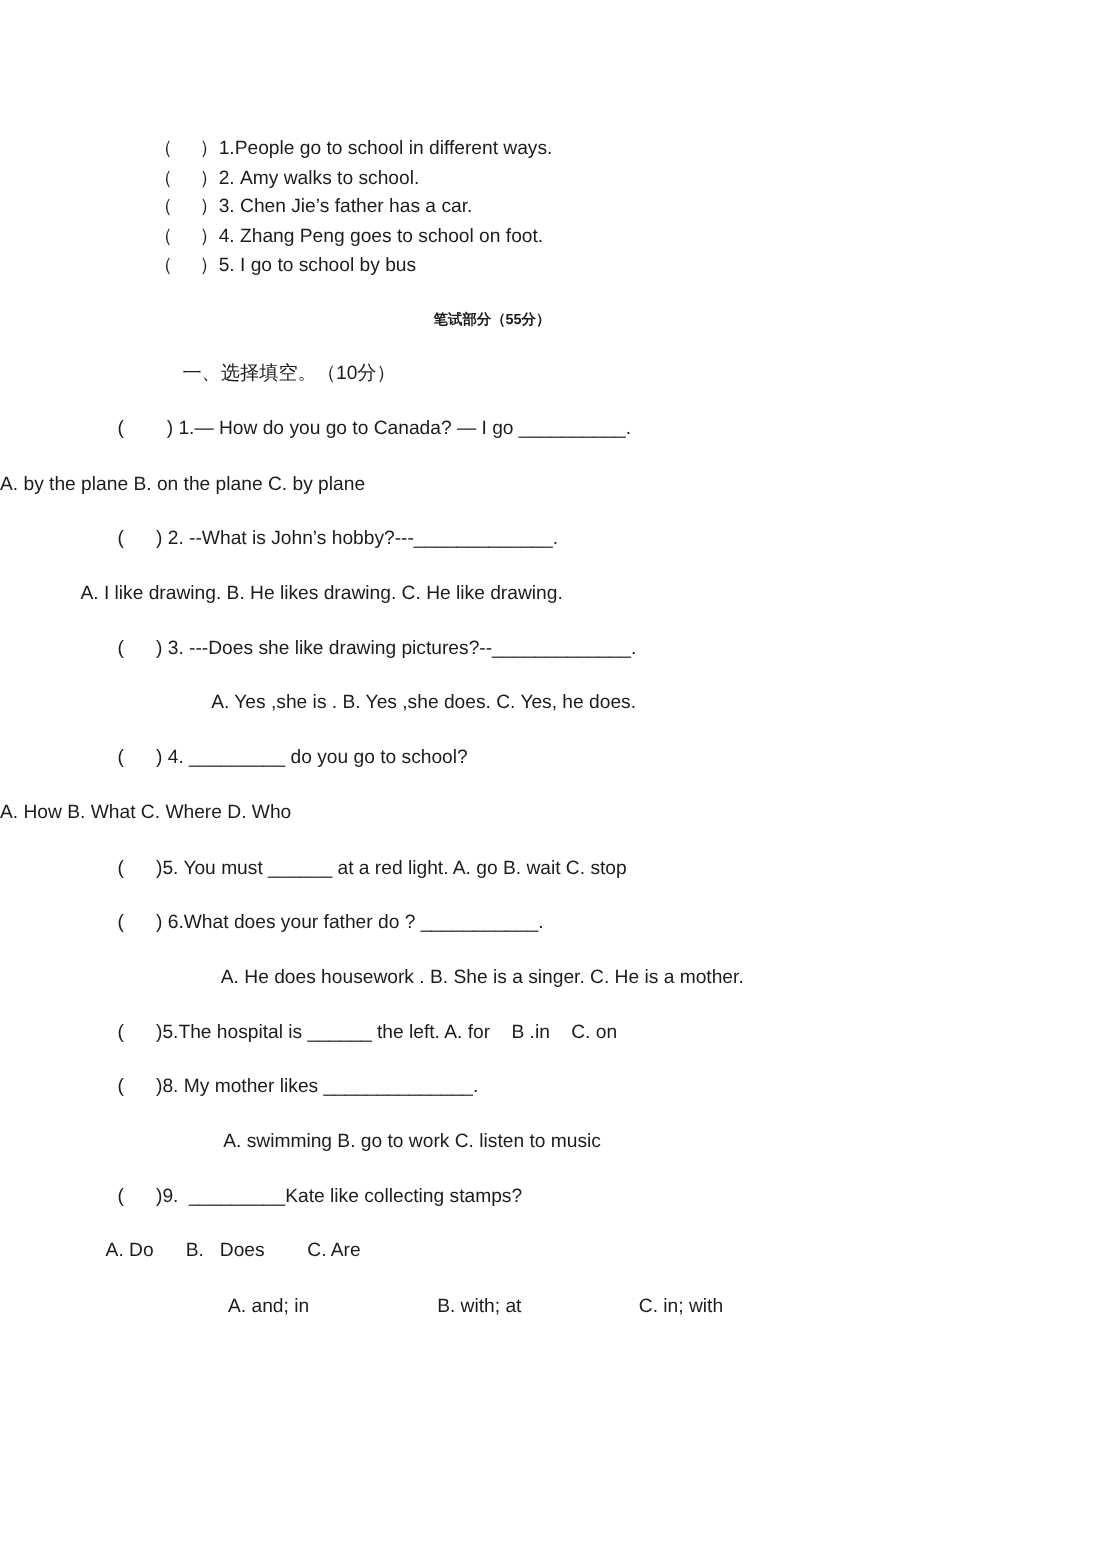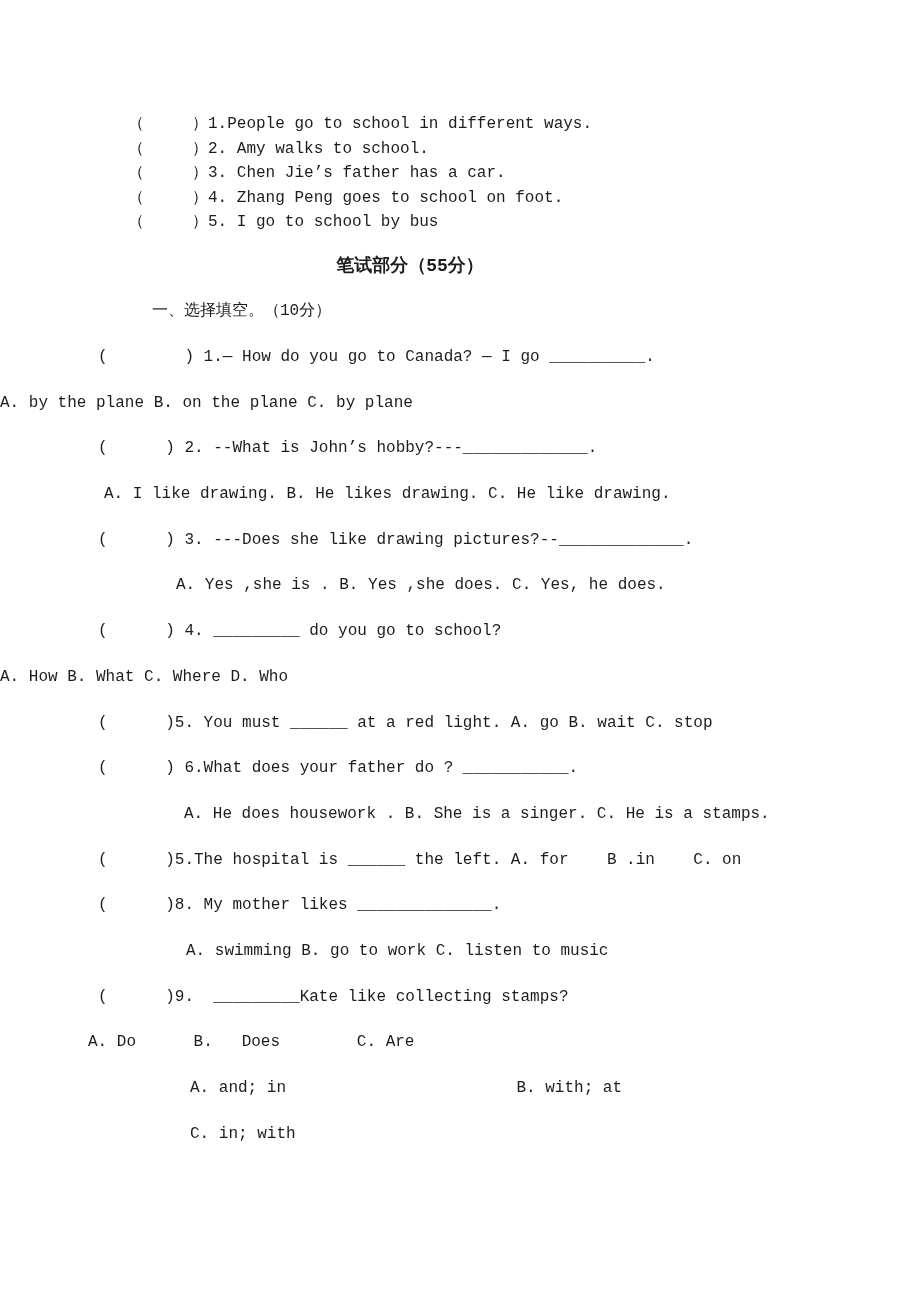--- a/index.html
+++ b/index.html
@@ -1,30 +1,30 @@
 <!DOCTYPE html>
 <html><head>
 <meta charset="utf-8">
 <style>
   * { margin:0; padding:0; box-sizing:border-box; }
   html,body { background:#ffffff; }
   .page {
     width:852px; height:1302px; background:#ffffff;
-    font-family:Liberation Mono, monospace;
+    font-family:Liberation Sans, sans-serif;
     font-size:16px; color:#1c1c1c; overflow:hidden; position:relative;
   }
   .tf-block { padding-top:112px; }
   .tf-line { line-height:24.5px; padding-left:128px; white-space:pre-wrap; }
   .body-block { margin-top:9px; line-height:45.7px; }
   .body-block > div { white-space:pre-wrap; }
-  .heading { text-align:center; font-weight:bold; font-size:18px; padding-right:32px; }
+  .heading { text-align:center; font-weight:bold; font-size:12px; padding-right:32px; }
   .part-title { padding-left:152px; }
   .stem { padding-left:98px; }
   .stem-10 { padding-left:158px; }
-  .opt-164 { padding-left:104px; }
+  .opt-164 { padding-left:67px; }
   .opt-176 { padding-left:176px; }
   .opt-184 { padding-left:184px; }
   .opt-186 { padding-left:186px; }
   .opt-190 { padding-left:190px; }
   .opt-196 { }
   .opt-200 { padding-left:88px; }
 </style>
 </head>
 <body>
 
@@ -50,21 +50,21 @@
 
     <div class="stem">(      ) 3. ---Does she like drawing pictures?--_____________.</div>
     <div class="opt-176">A. Yes ,she is . B. Yes ,she does. C. Yes, he does.</div>
 
     <div class="stem">(      ) 4. _________ do you go to school?</div>
     <div class="opt-196">A. How B. What C. Where D. Who</div>
 
     <div class="stem">(      )5. You must ______ at a red light. A. go B. wait C. stop</div>
 
     <div class="stem">(      ) 6.What does your father do ? ___________.</div>
-    <div class="opt-184">A. He does housework . B. She is a singer. C. He is a stamps.</div>
+    <div class="opt-184">A. He does housework . B. She is a singer. C. He is a mother.</div>
 
     <div class="stem">(      )5.The hospital is ______ the left. A. for    B .in    C. on</div>
 
     <div class="stem">(      )8. My mother likes ______________.</div>
     <div class="opt-186">A. swimming B. go to work C. listen to music</div>
 
     <div class="stem">(      )9.  _________Kate like collecting stamps?</div>
     <div class="opt-200">A. Do      B.   Does        C. Are</div>
 
     <div class="opt-190">A. and; in                        B. with; at                      C. in; with</div>

